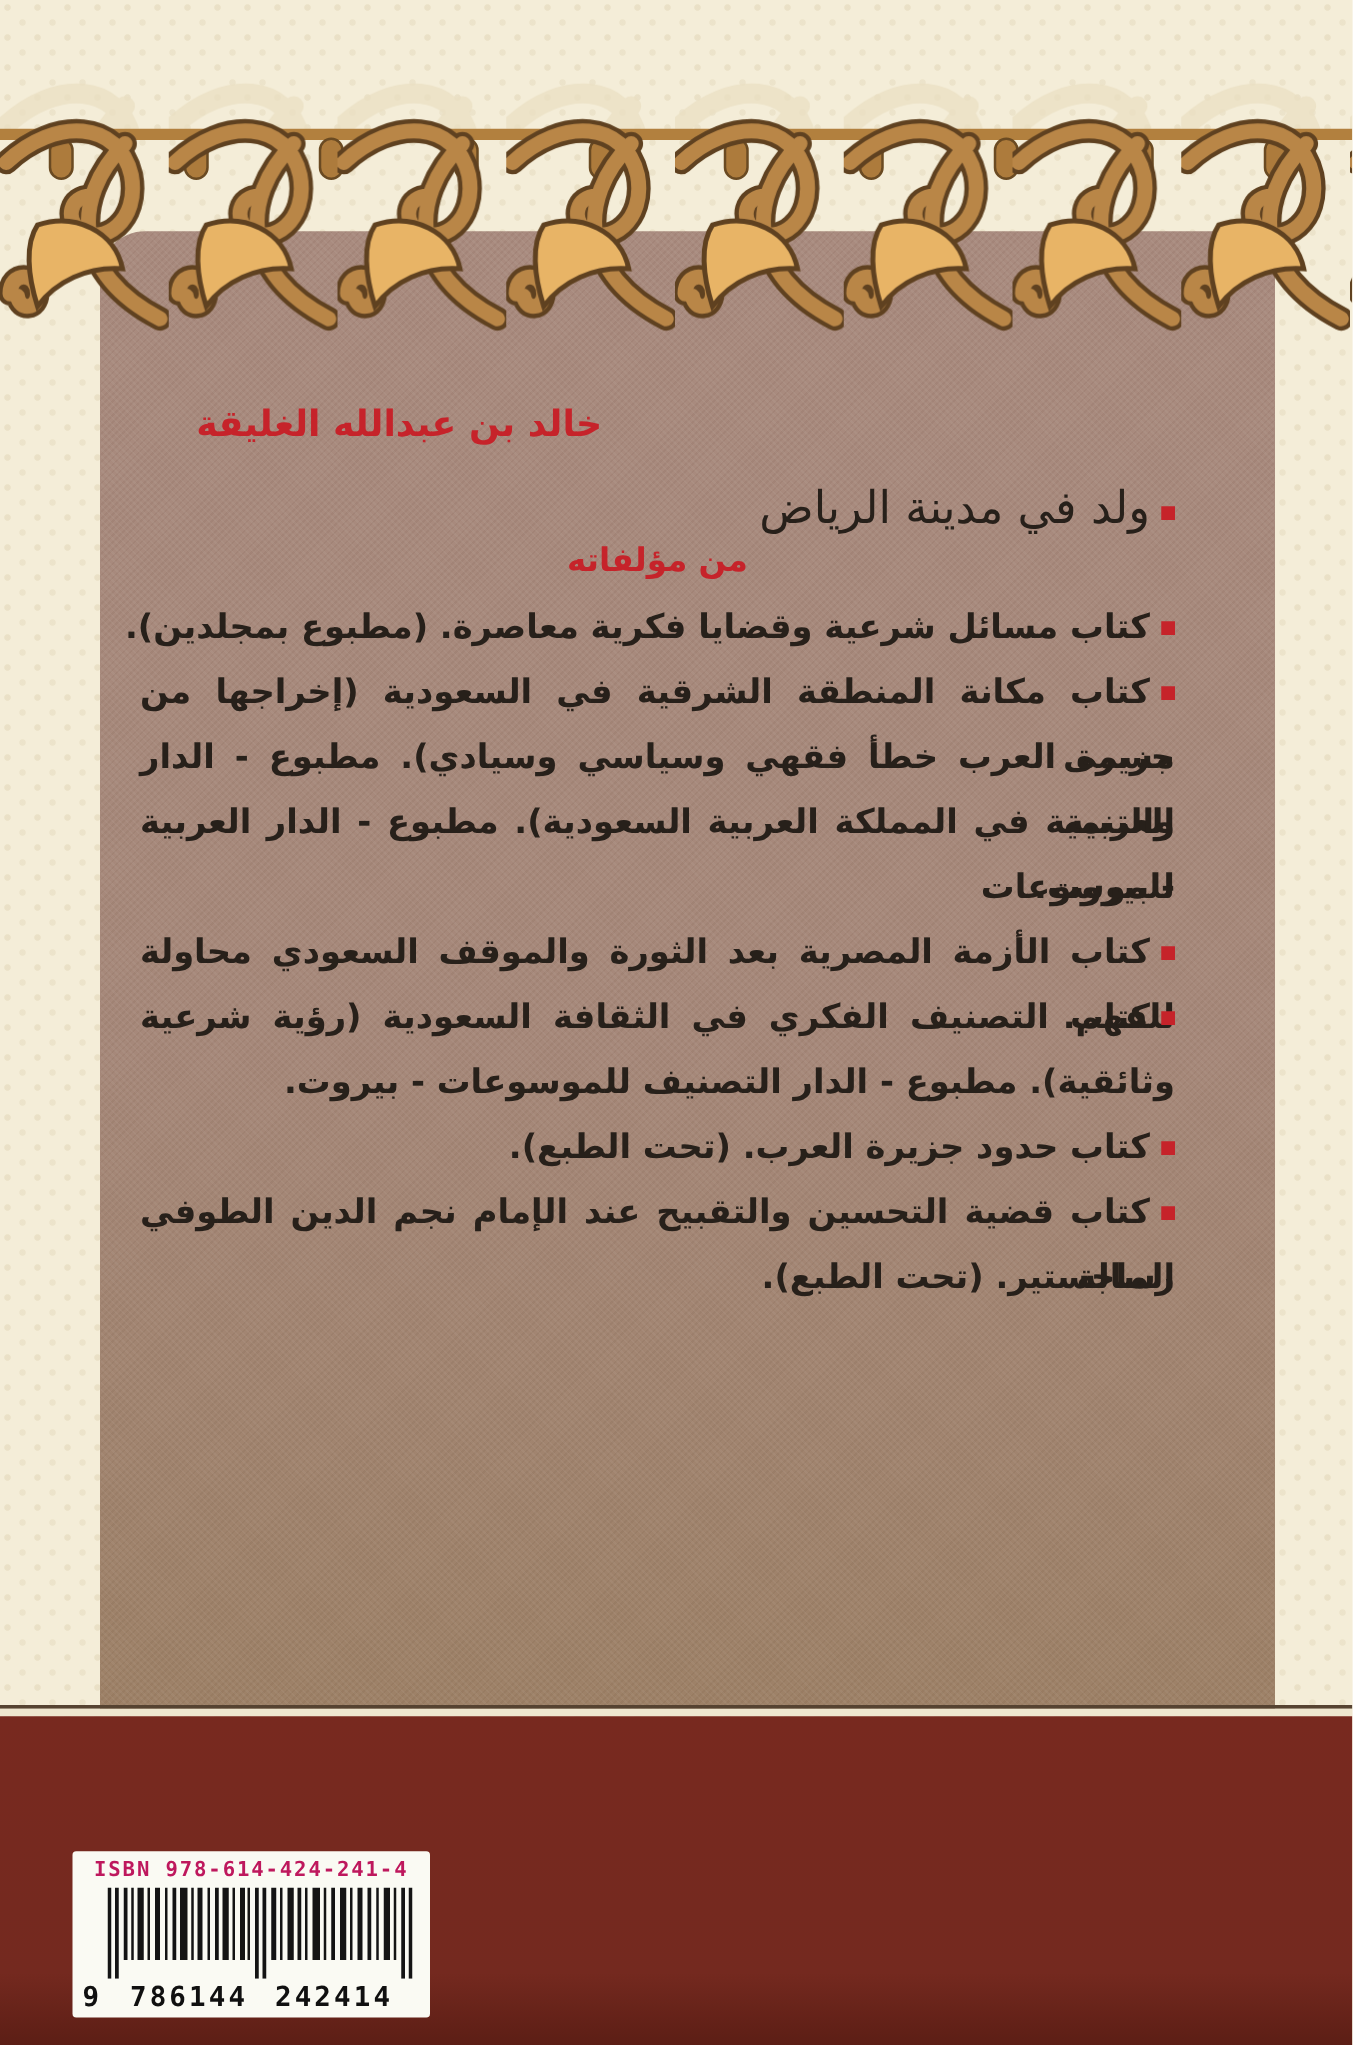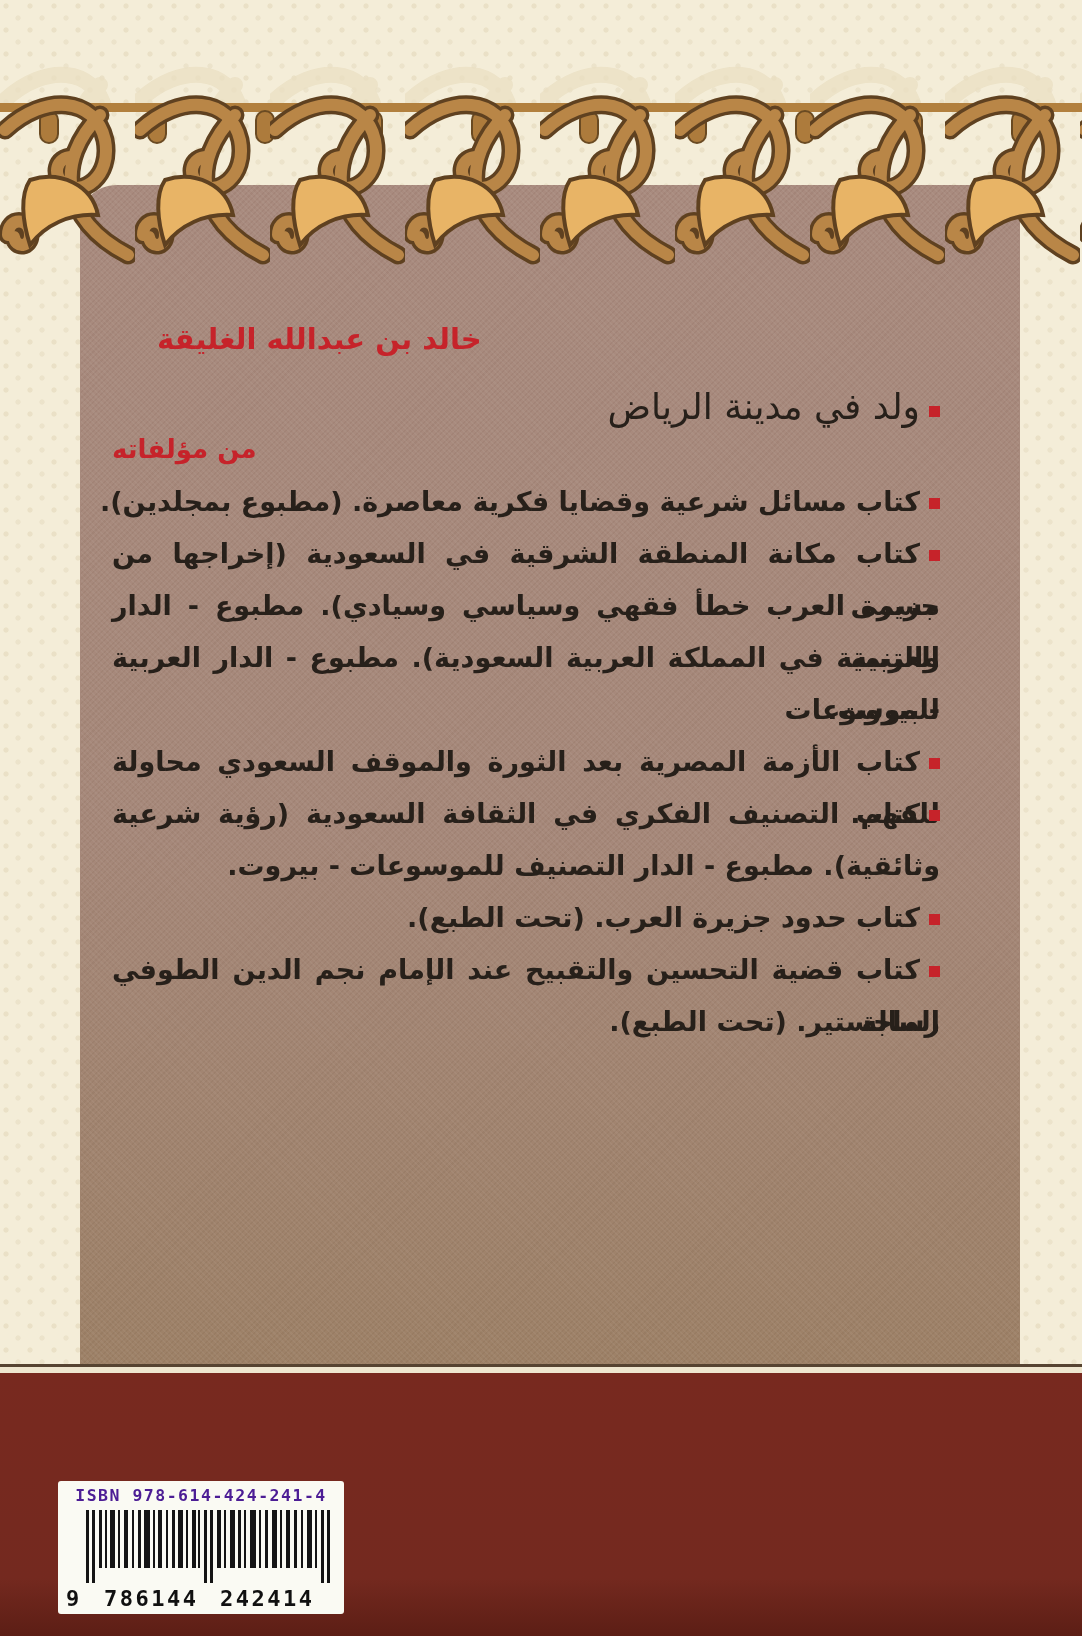--- a/index.html
+++ b/index.html
@@ -36,21 +36,21 @@
     background:linear-gradient(180deg,#78291f 0%,#74291f 78%,#5c1e15 100%);
   }
   
   .barcode-box{
     position:absolute;left:58px;top:108px;width:286px;height:133px;
     background:#fafaf3;border-radius:3px;
   }
   .isbn-line{
     position:absolute;top:5px;left:0;width:100%;text-align:center;
     font-family:"DejaVu Sans Mono", monospace;font-weight:700;
-    font-size:16.5px;letter-spacing:1.5px;color:#4c1d95;white-space:nowrap;
+    font-size:16.5px;letter-spacing:1.5px;color:#be185d;white-space:nowrap;
   }
   .bars{position:absolute;left:28px;top:29px;}
   .digit{
     position:absolute;bottom:3px;
     font-family:"DejaVu Sans Mono", monospace;font-weight:700;
     font-size:22px;letter-spacing:2.5px;color:#101010;white-space:nowrap;
   }
   .d-first{left:8px;}
   .d-left{left:46px;}
   .d-right{left:162px;}
@@ -62,21 +62,21 @@
   .author-name{
     position:absolute;top:322px;right:0;width:100%;
     text-align:left;transform:translateX(45px);
     font-size:29px;font-weight:700;color:#c6232a;
   }
   .born-line{
     position:absolute;top:386px;right:0;width:100%;text-align:right;
     font-size:36px;font-weight:400;
   }
   .works-heading{
-    position:absolute;top:434px;right:0;width:100%;text-align:left;
+    position:absolute;top:434px;right:0;width:100%;text-align:center;
     font-size:26px;font-weight:700;color:#c6232a;
   }
   .works{position:absolute;top:476px;right:0;width:100%;}
   .line{
     direction:rtl;text-align:right;
     height:52px;line-height:52px;white-space:nowrap;
     font-size:27px;font-weight:700;letter-spacing:-0.2px;
   }
   .line.stretch{white-space:normal;text-align:justify;text-align-last:justify;}
   .bullet{

